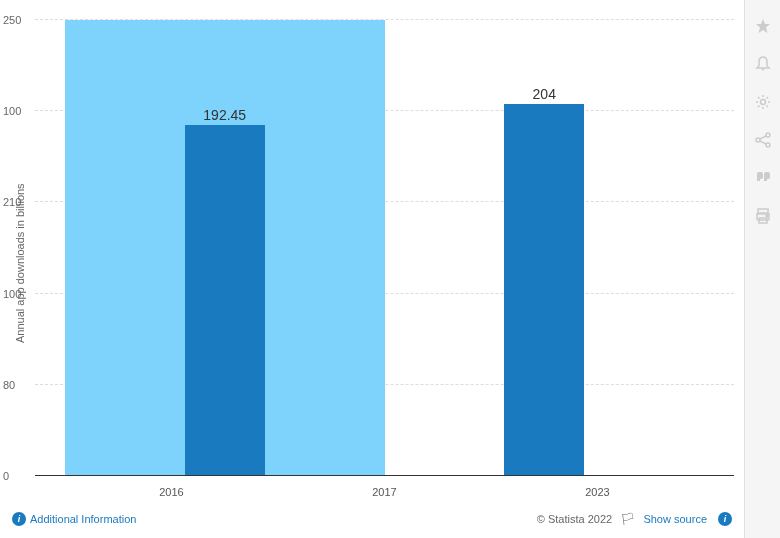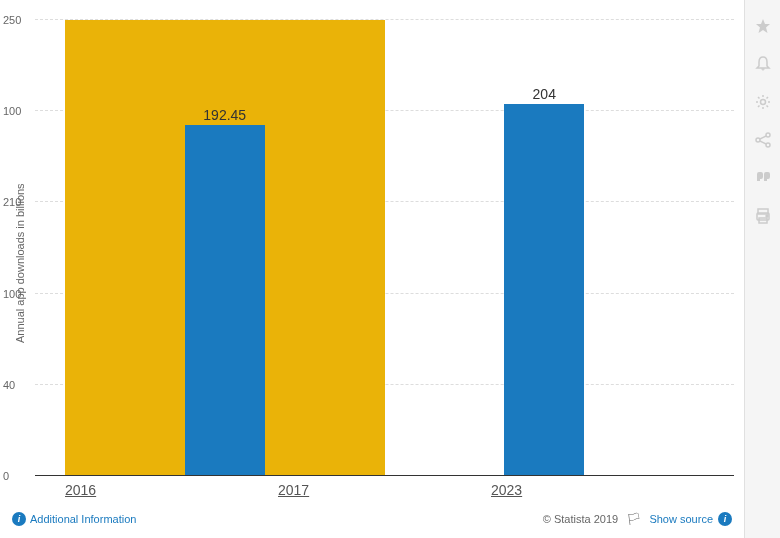--- a/index.html
+++ b/index.html
@@ -120,21 +120,21 @@
       display: flex;
       flex-direction: column;
       align-items: center;
       justify-content: flex-end;
       height: 100%;
       position: relative;
     }
 
     
     .bar-group.highlighted {
-      background: #eab308;
+      background: #7dd3fc;
     }
 
     .bar {
       background: #1a7abf;
       width: 80px;
       position: relative;
     }
 
     .bar-value {
       position: absolute;
@@ -151,23 +151,23 @@
       bottom: 8px;
       left: 0;
       right: 0;
       display: flex;
       flex-direction: row;
       padding: 0 30px;
     }
 
     .x-label {
       flex: 1;
-      font-size: 14px;
+      text-align: center;
+      font-size: 11px;
       color: #555;
-      text-decoration: underline;
     }
 
     .baseline {
       position: absolute;
       bottom: 30px;
       left: 0;
       right: 0;
       border-top: 1.5px solid #333;
     }
 
@@ -193,21 +193,21 @@
       align-items: center;
       gap: 8px;
       color: #666;
     }
 
     .show-source {
       color: #1a7abf;
       cursor: pointer;
       display: flex;
       align-items: center;
-      gap: 5px;
+      gap: 11px;
     }
 
     .info-icon {
       display: inline-block;
       width: 14px;
       height: 14px;
       border-radius: 50%;
       background: #1a7abf;
       color: white;
       font-size: 9px;
@@ -242,21 +242,21 @@
 
           <div class="grid-line" style="bottom: 60%;">
             <span class="grid-label">210</span>
           </div>
 
           <div class="grid-line" style="bottom: 40%;">
             <span class="grid-label">100</span>
           </div>
 
           <div class="grid-line" style="bottom: 20%;">
-            <span class="grid-label">40</span>
+            <span class="grid-label">80</span>
           </div>
 
           <div class="grid-line" style="bottom: 0%;">
             <span class="grid-label">0</span>
           </div>
         </div>
 
         <div class="bars-container">
 
 
@@ -283,21 +283,21 @@
       </div>
     </div>
   </div>
 
   <div class="footer">
     <div class="footer-left">
       <span class="info-icon">i</span>
       <span>Additional Information</span>
     </div>
     <div class="footer-right">
-      <span>© Statista 2019</span>
+      <span>© Statista 2022</span>
       <span class="flag-icon">🏳</span>
       <div class="show-source">
         <span>Show source</span>
         <span class="info-icon">i</span>
       </div>
     </div>
   </div>
 </div>
 
 <div class="sidebar">

